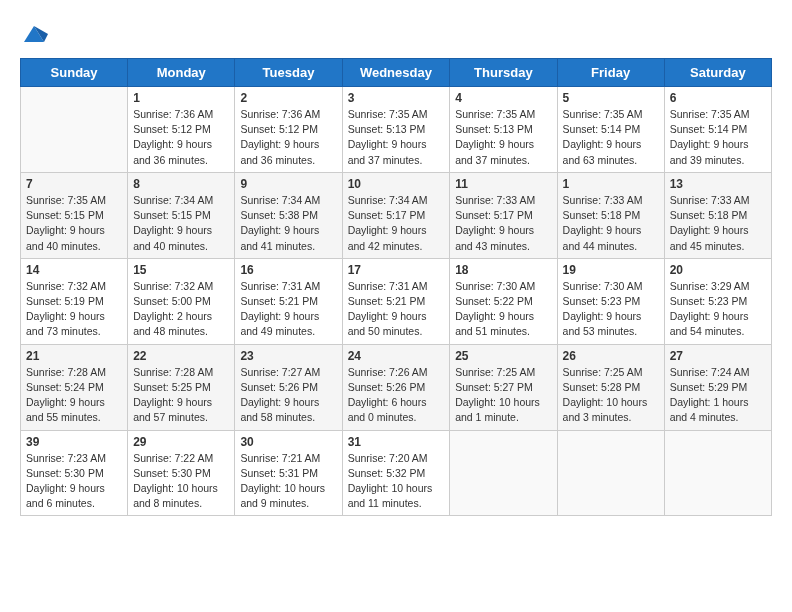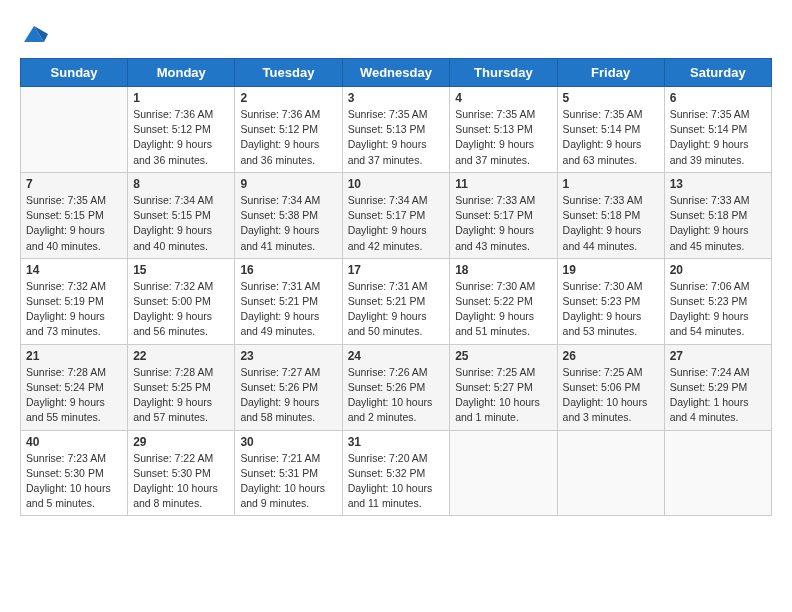--- a/index.html
+++ b/index.html
@@ -176,77 +176,77 @@
           <div class="day-info"><span>Sunrise: 7:33 AM</span><br><span>Sunset: 5:18 PM</span><br><span>Daylight: 9 hours and 45 minutes.</span></div>
         </td>
       </tr>
       <tr>
         <td>
           <span class="day-num">14</span>
           <div class="day-info"><span>Sunrise: 7:32 AM</span><br><span>Sunset: 5:19 PM</span><br><span>Daylight: 9 hours and 73 minutes.</span></div>
         </td>
         <td>
           <span class="day-num">15</span>
-          <div class="day-info"><span>Sunrise: 7:32 AM</span><br><span>Sunset: 5:00 PM</span><br><span>Daylight: 9 hours and 56 minutes.</span></div>
+          <div class="day-info"><span>Sunrise: 7:32 AM</span><br><span>Sunset: 5:00 PM</span><br><span>Daylight: 2 hours and 48 minutes.</span></div>
         </td>
         <td>
           <span class="day-num">16</span>
           <div class="day-info"><span>Sunrise: 7:31 AM</span><br><span>Sunset: 5:21 PM</span><br><span>Daylight: 9 hours and 49 minutes.</span></div>
         </td>
         <td>
           <span class="day-num">17</span>
           <div class="day-info"><span>Sunrise: 7:31 AM</span><br><span>Sunset: 5:21 PM</span><br><span>Daylight: 9 hours and 50 minutes.</span></div>
         </td>
         <td>
           <span class="day-num">18</span>
           <div class="day-info"><span>Sunrise: 7:30 AM</span><br><span>Sunset: 5:22 PM</span><br><span>Daylight: 9 hours and 51 minutes.</span></div>
         </td>
         <td>
           <span class="day-num">19</span>
           <div class="day-info"><span>Sunrise: 7:30 AM</span><br><span>Sunset: 5:23 PM</span><br><span>Daylight: 9 hours and 53 minutes.</span></div>
         </td>
         <td>
           <span class="day-num">20</span>
-          <div class="day-info"><span>Sunrise: 7:06 AM</span><br><span>Sunset: 5:23 PM</span><br><span>Daylight: 9 hours and 54 minutes.</span></div>
+          <div class="day-info"><span>Sunrise: 3:29 AM</span><br><span>Sunset: 5:23 PM</span><br><span>Daylight: 9 hours and 54 minutes.</span></div>
         </td>
       </tr>
       <tr class="row-shaded">
         <td>
           <span class="day-num">21</span>
           <div class="day-info"><span>Sunrise: 7:28 AM</span><br><span>Sunset: 5:24 PM</span><br><span>Daylight: 9 hours and 55 minutes.</span></div>
         </td>
         <td>
           <span class="day-num">22</span>
           <div class="day-info"><span>Sunrise: 7:28 AM</span><br><span>Sunset: 5:25 PM</span><br><span>Daylight: 9 hours and 57 minutes.</span></div>
         </td>
         <td>
           <span class="day-num">23</span>
           <div class="day-info"><span>Sunrise: 7:27 AM</span><br><span>Sunset: 5:26 PM</span><br><span>Daylight: 9 hours and 58 minutes.</span></div>
         </td>
         <td>
           <span class="day-num">24</span>
-          <div class="day-info"><span>Sunrise: 7:26 AM</span><br><span>Sunset: 5:26 PM</span><br><span>Daylight: 10 hours and 2 minutes.</span></div>
+          <div class="day-info"><span>Sunrise: 7:26 AM</span><br><span>Sunset: 5:26 PM</span><br><span>Daylight: 6 hours and 0 minutes.</span></div>
         </td>
         <td>
           <span class="day-num">25</span>
           <div class="day-info"><span>Sunrise: 7:25 AM</span><br><span>Sunset: 5:27 PM</span><br><span>Daylight: 10 hours and 1 minute.</span></div>
         </td>
         <td>
           <span class="day-num">26</span>
-          <div class="day-info"><span>Sunrise: 7:25 AM</span><br><span>Sunset: 5:06 PM</span><br><span>Daylight: 10 hours and 3 minutes.</span></div>
+          <div class="day-info"><span>Sunrise: 7:25 AM</span><br><span>Sunset: 5:28 PM</span><br><span>Daylight: 10 hours and 3 minutes.</span></div>
         </td>
         <td>
           <span class="day-num">27</span>
           <div class="day-info"><span>Sunrise: 7:24 AM</span><br><span>Sunset: 5:29 PM</span><br><span>Daylight: 1 hours and 4 minutes.</span></div>
         </td>
       </tr>
       <tr>
         <td>
-          <span class="day-num">40</span>
-          <div class="day-info"><span>Sunrise: 7:23 AM</span><br><span>Sunset: 5:30 PM</span><br><span>Daylight: 10 hours and 5 minutes.</span></div>
+          <span class="day-num">39</span>
+          <div class="day-info"><span>Sunrise: 7:23 AM</span><br><span>Sunset: 5:30 PM</span><br><span>Daylight: 9 hours and 6 minutes.</span></div>
         </td>
         <td>
           <span class="day-num">29</span>
           <div class="day-info"><span>Sunrise: 7:22 AM</span><br><span>Sunset: 5:30 PM</span><br><span>Daylight: 10 hours and 8 minutes.</span></div>
         </td>
         <td>
           <span class="day-num">30</span>
           <div class="day-info"><span>Sunrise: 7:21 AM</span><br><span>Sunset: 5:31 PM</span><br><span>Daylight: 10 hours and 9 minutes.</span></div>
         </td>
         <td>

